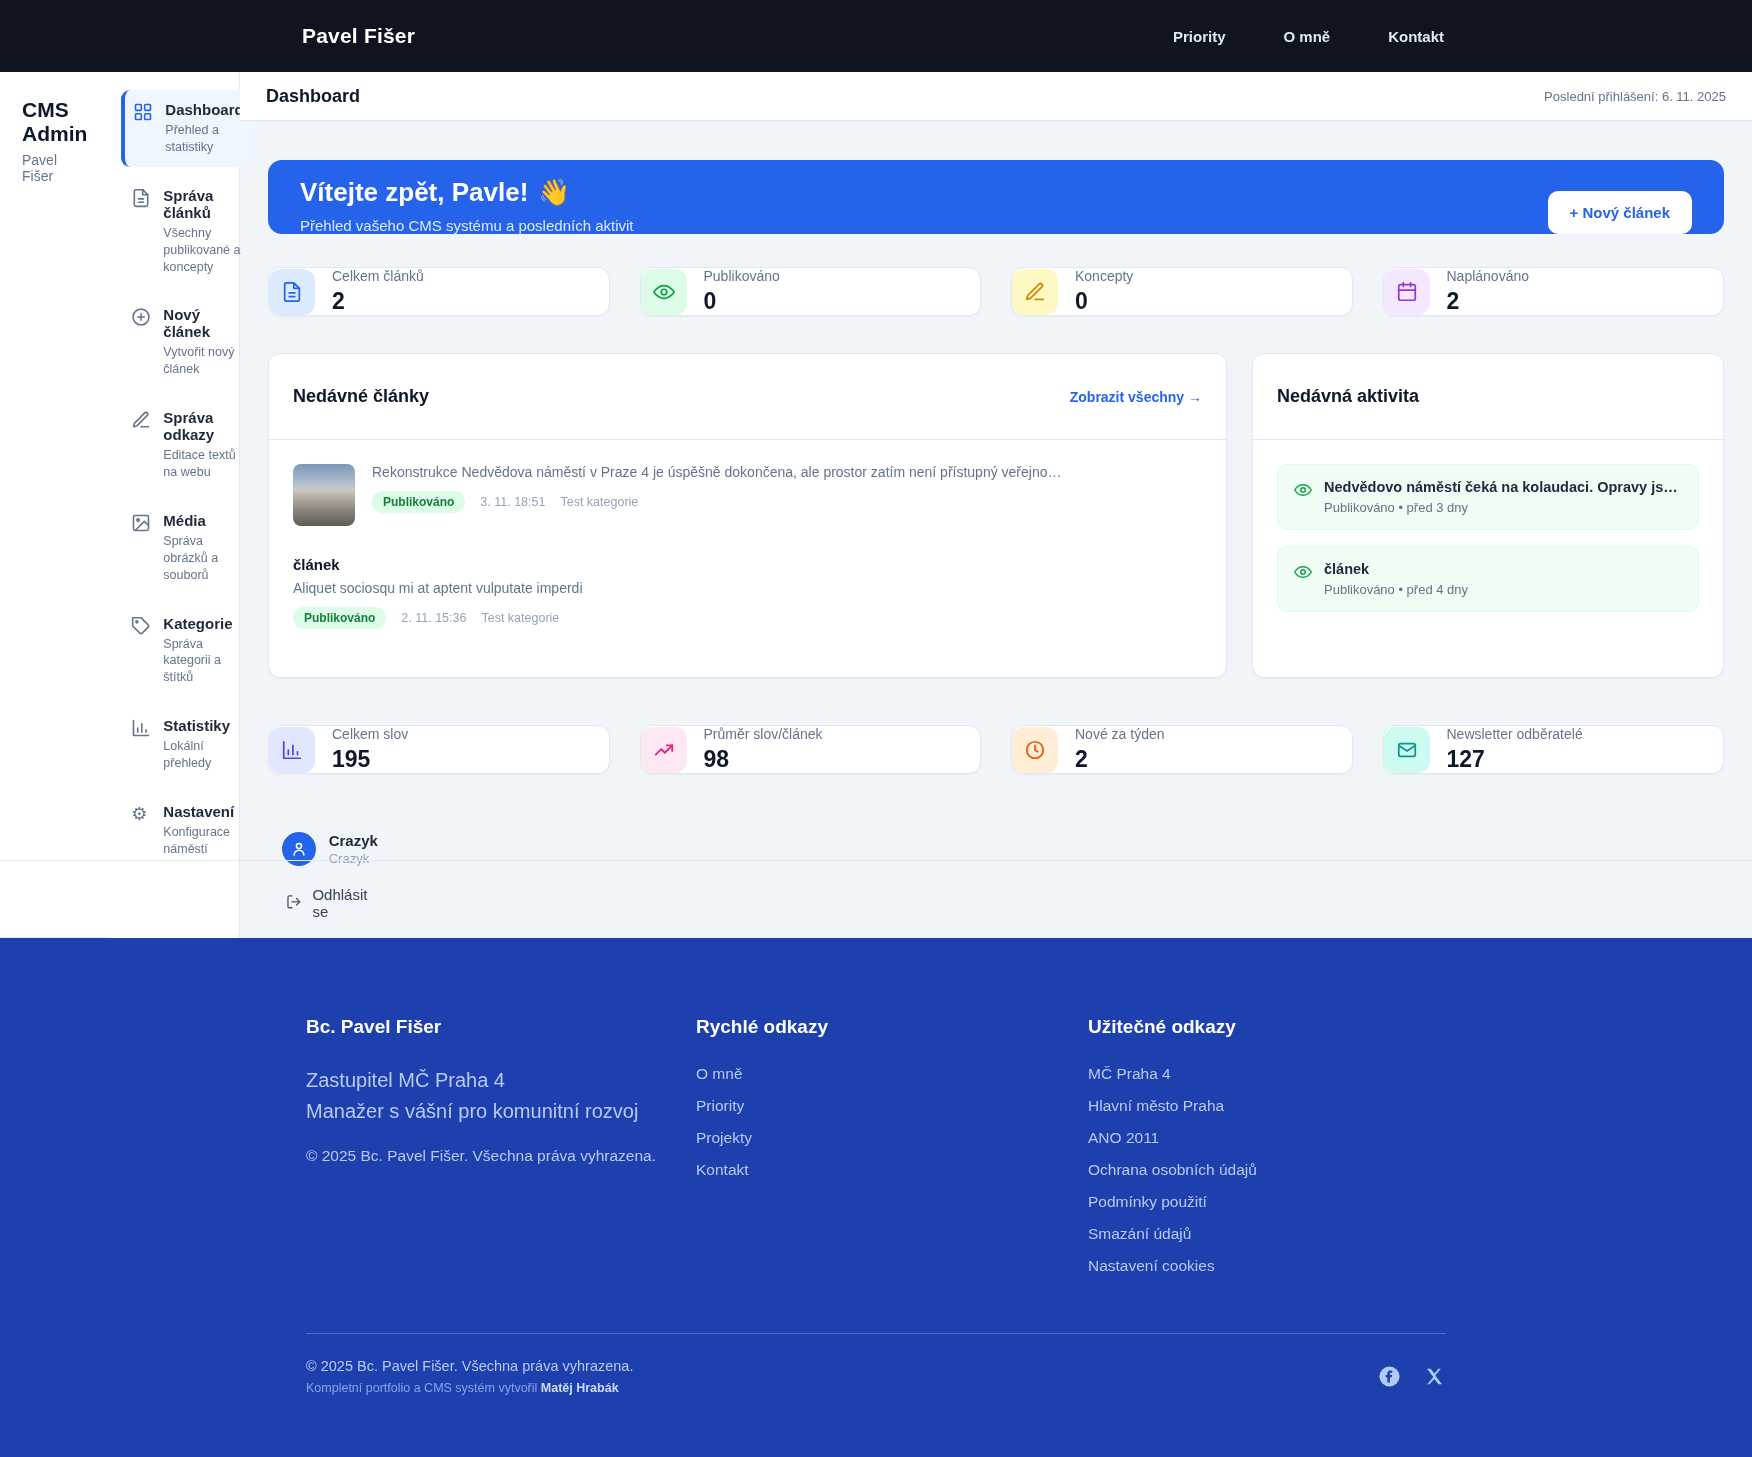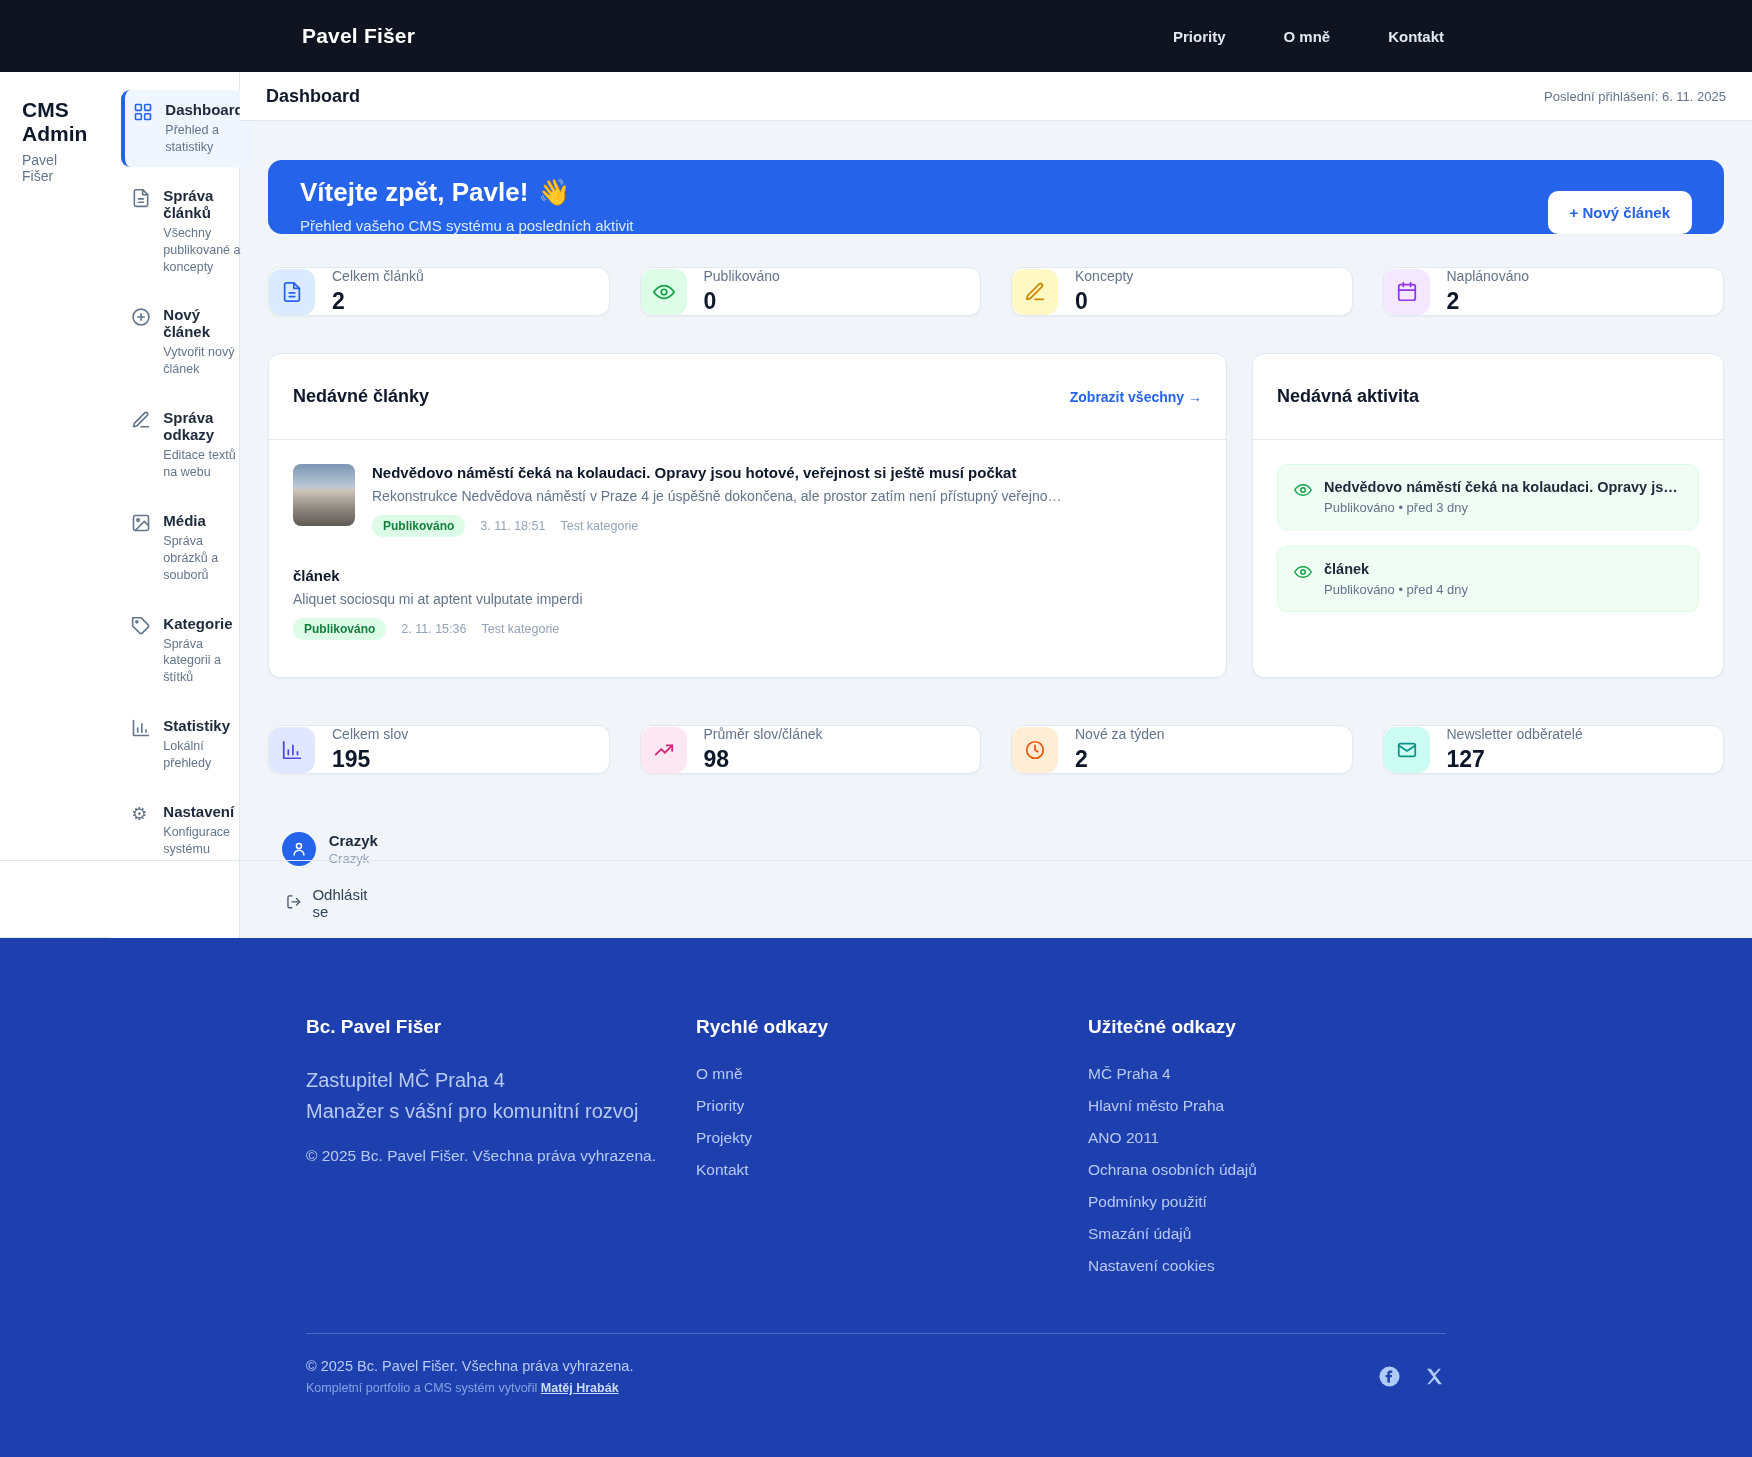--- a/index.html
+++ b/index.html
@@ -105,21 +105,21 @@
   .f-container { width:1140px; margin:0 auto; padding-top:78px; }
   .f-cols { display:grid; grid-template-columns:390px 392px 1fr; }
   .f-col h3 { color:#fff; font-size:19px; font-weight:700; margin-bottom:27px; }
   .f-about-lines { color:#b8c9f3; font-size:20px; line-height:1.55; margin-bottom:20px; }
   .f-copy { color:#b8c9f3; font-size:15.5px; }
   .f-links a { display:block; color:#b8c9f3; font-size:15.5px; margin-bottom:14px; }
   .f-divider { height:1px; background:rgba(191,219,254,.28); margin-top:44px; }
   .f-bottom { display:flex; justify-content:space-between; align-items:center; margin-top:24px; }
   .f-copy2 { color:#b8c9f3; font-size:14.5px; }
   .f-credit { color:#89a3e6; font-size:12.5px; margin-top:7px; }
-  .f-credit a { color:#cddbfa; font-weight:700; text-decoration:underline; }
+  .f-credit a { color:#cddbfa; font-weight:700; }
   .socials { display:flex; gap:22px; align-items:center; }
   .social { width:23px; height:23px; color:#aecbfa; cursor:pointer; }
 </style>
 </head>
 <body>
 
 <header class="topbar">
   <a class="brand">Pavel Fišer</a>
   <nav class="topnav">
     <a>Priority</a>
@@ -229,21 +229,21 @@
         <div>
           <div class="sb-item-label">Statistiky</div>
           <div class="sb-item-desc">Lokální přehledy</div>
         </div>
       </div>
 
       <div class="sb-item">
         <span class="ic gear-glyph">⚙</span>
         <div>
           <div class="sb-item-label">Nastavení</div>
-          <div class="sb-item-desc">Konfigurace systému</div>
+          <div class="sb-item-desc">Konfigurace náměstí</div>
         </div>
       </div>
     </nav>
 
     <div class="sb-bottom">
       <div class="sb-user">
         <span class="avatar">
           <svg width="18" height="18" viewBox="0 0 24 24" fill="none" stroke="currentColor" stroke-width="2" stroke-linecap="round" stroke-linejoin="round">
               <circle cx="12" cy="8" r="3.4"></circle>
               <path d="M5.5 20a6.5 6.5 0 0 1 13 0"></path>
@@ -338,21 +338,20 @@
       <div class="mid-grid">
         <section class="panel">
           <div class="panel-head">
             <span class="panel-title">Nedávné články</span>
             <a class="view-all">Zobrazit všechny →</a>
           </div>
           <div class="panel-body">
             <div class="article">
               <div class="thumb"></div>
               <div style="min-width:0;">
-                <div class="article-title">Nedvědovo náměstí čeká na kolaudaci. Opravy jsou hotové, veřejnost si ještě musí počkat</div>
                 <div class="article-excerpt">Rekonstrukce Nedvědova náměstí v Praze 4 je úspěšně dokončena, ale prostor zatím není přístupný veřejnosti. Důvodem je pro...</div>
                 <div class="article-meta">
                   <span class="badge">Publikováno</span>
                   <span class="meta-text">3. 11. 18:51</span>
                   <span class="meta-text">Test kategorie</span>
                 </div>
               </div>
             </div>
             <div class="article">
               <div style="min-width:0;">

